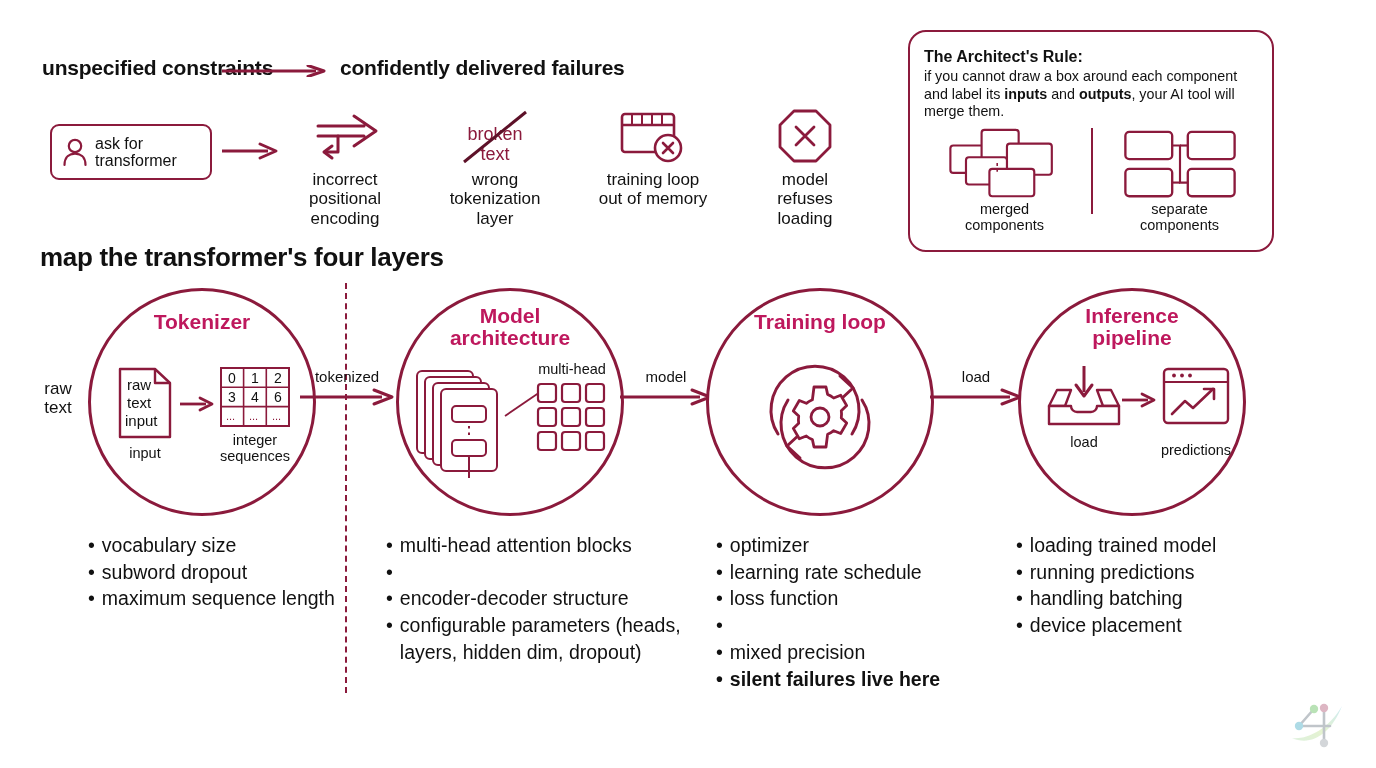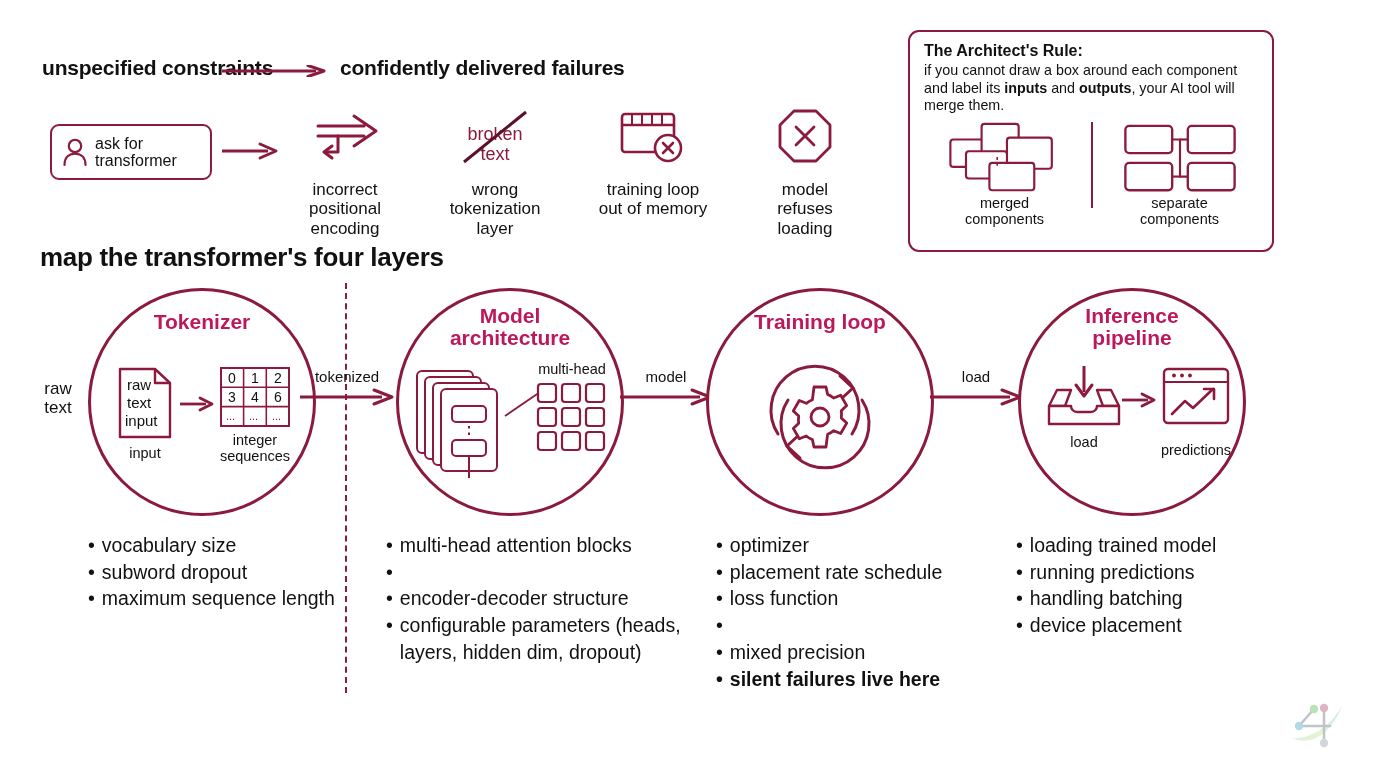--- a/index.html
+++ b/index.html
@@ -23,27 +23,27 @@
     left:50px;top:124px;width:162px;height:56px;
     border:2.5px solid #8b1a3c;border-radius:9px;
     display:flex;align-items:center;gap:7px;padding-left:10px;box-sizing:border-box;
   }
   #askbox .lbl{font-size:16px;line-height:1.08;color:#111;}
   .arrow-ask{left:222px;top:142px;width:56px;height:18px;}
 
   
   .fail{width:150px;text-align:center;}
   .fail .ico{height:60px;display:flex;align-items:flex-end;justify-content:center;}
-  .fail .cap{font-size:17px;line-height:1.14;margin-top:16px;color:#111;}
+  .fail .cap{font-size:17px;line-height:1.14;margin-top:6px;color:#111;}
 
   
   #rulecard{
     left:908px;top:30px;width:366px;height:222px;
-    border:2.5px solid #8b1a3c;border-radius:11px;background:#fff;
-    box-sizing:border-box;padding:10px 12px 0 14px;
+    border:2.5px solid #8b1a3c;border-radius:18px;background:#fff;
+    box-sizing:border-box;padding:16px 12px 0 14px;
   }
   #rulecard .rtitle{font-size:16px;font-weight:bold;line-height:1.15;}
   #rulecard .rbody{font-size:14.3px;line-height:1.2;margin-top:2px;}
   #rulecard .rbody b{font-weight:bold;}
   .rulefigs{display:flex;margin-top:6px;height:108px;}
   .rulefig{flex:1;display:flex;flex-direction:column;align-items:center;}
   .rulefig .fcap{font-size:14.5px;line-height:1.1;text-align:center;margin-top:2px;}
   .rdivider{width:2px;background:#8b1a3c;margin:2px 6px 20px 6px;}
 
   
@@ -414,21 +414,21 @@
       </div>
   </div>
 
   <div class="blist" style="left:716px;top:532px;width:280px;">
     <div class="bi">
         <span class="dot">•</span>
         <span>optimizer</span>
       </div>
     <div class="bi">
         <span class="dot">•</span>
-        <span>placement rate schedule</span>
+        <span>learning rate schedule</span>
       </div>
     <div class="bi">
         <span class="dot">•</span>
         <span>loss function</span>
       </div>
     <div class="bi">
         <span class="dot">•</span>
       </div>
     <div class="bi">
         <span class="dot">•</span>

